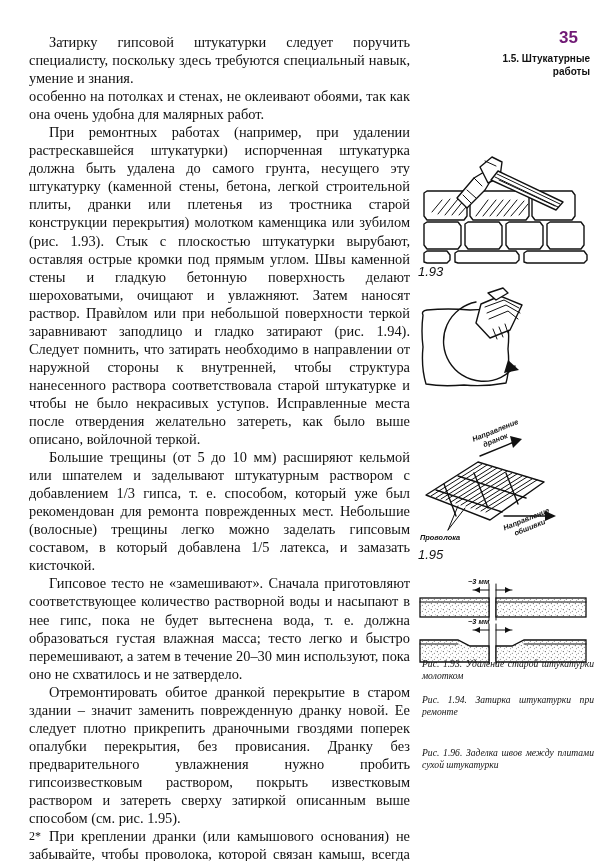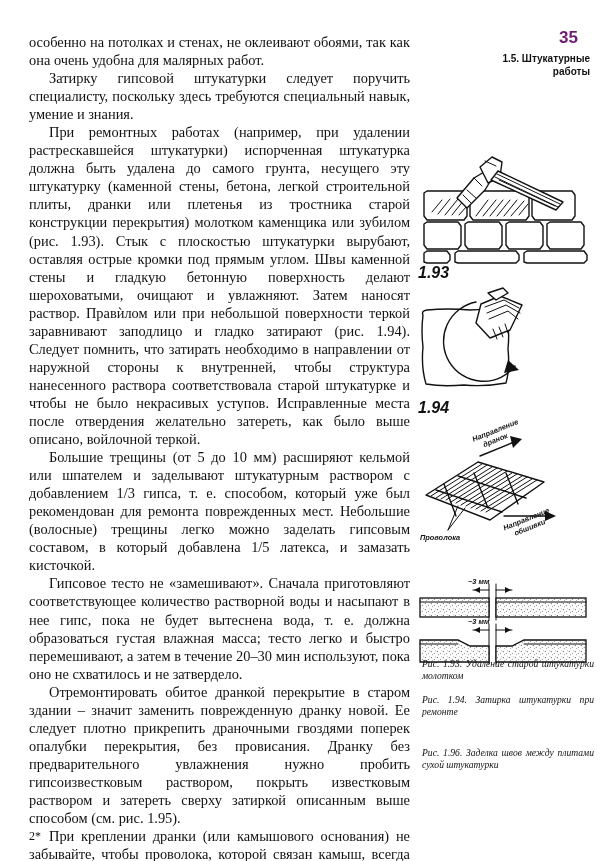--- a/index.html
+++ b/index.html
@@ -82,22 +82,22 @@
     width: 176px;
   }
   .figure {
     position: absolute;
     left: 0;
     width: 176px;
   }
   .fig-num {
     font-family: "Liberation Sans", "DejaVu Sans", sans-serif;
     font-style: italic;
-    font-weight: bold;
-    font-size: 16px;
+    font-weight: normal;
+    font-size: 13px;
     color: #111;
     margin-top: 1px;
   }
   .fig-art {
     display: block;
   }
 
   #figure-193 { top: 150px; }
   #figure-194 { top: 283px; }
   #figure-195 { top: 420px; }
@@ -139,22 +139,22 @@
 
 <div class="page">
 
   <div class="page-number">35</div>
   <div class="running-head">
     <div>1.5.  Штукатурные</div>
     <div>работы</div>
   </div>
 
   <div class="text-column">
+    <p class="para">Затирку гипсовой штукатурки следует поручить специалисту, поскольку здесь требуются специальный навык, умение и знания.</p>
     <p class="para first">особенно на потолках и стенах, не оклеивают обоями, так как она очень удобна для малярных работ.</p>
-    <p class="para">Затирку гипсовой штукатурки следует поручить специалисту, поскольку здесь требуются специальный навык, умение и знания.</p>
     <p class="para">При ремонтных работах (например, при удалении растрескавшейся штукатурки) испорченная штукатурка должна быть удалена до самого грунта, несущего эту штукатурку (каменной стены, бетона, легкой строительной плиты, дранки или плетенья из тростника старой конструкции перекрытия) молотком каменщика или зубилом (рис. 1.93). Стык с плоскостью штукатурки вырубают, оставляя острые кромки под прямым углом. Швы каменной стены и гладкую бетонную поверхность делают шероховатыми, очищают и увлажняют. Затем наносят раствор. Правѝлом или при небольшой поверхности теркой заравнивают заподлицо и гладко затирают (рис. 1.94). Следует помнить, что затирать необходимо в направлении от наружной стороны к внутренней, чтобы структура нанесенного раствора соответствовала старой штукатурке и чтобы не было некрасивых уступов. Исправленные места после отвердения желательно затереть, как было выше описано, войлочной теркой.</p>
     <p class="para">Большие трещины (от 5 до 10 мм) расширяют кельмой или шпателем и заделывают штукатурным раствором с добавлением 1/3 гипса, т. е. способом, который уже был рекомендован для ремонта поврежденных мест. Небольшие (волосные) трещины легко можно заделать гипсовым составом, в который добавлена 1/5 латекса, и замазать кисточкой.</p>
     <p class="para">Гипсовое тесто не «замешивают». Сначала приготовляют соответствующее количество растворной воды и насыпают в нее гипс, пока не будет вытеснена вода, т. е. должна образоваться густая влажная масса; тесто легко и быстро перемешивают, а затем в течение 20–30 мин используют, пока оно не схватилось и не затвердело.</p>
     <p class="para">Отремонтировать обитое дранкой перекрытие в старом здании – значит заменить поврежденную дранку новой. Ее следует плотно прикрепить драночными гвоздями поперек опалубки перекрытия, без провисания. Дранку без предварительного увлажнения нужно  пробить гипсоизвестковым раствором, покрыть известковым раствором и затереть сверху затиркой описанным выше способом (см. рис. 1.95).</p>
     <p class="para">При креплении дранки (или камышового основания) не забывайте, чтобы проволока, которой связан камыш, всегда была внизу. Она держит стебли и создает натяжение в процессе прибивания.</p>
 
   </div>
 
   <div class="folio">2*</div>
 
@@ -225,21 +225,20 @@
           <path class="fillwhite" d="M63 21 L82 13 L104 22 L92 47 L72 55 L58 40 Z"></path>
           <path class="stroke-thin" d="M67 24 L86 17 L101 25"></path>
           <path class="stroke-thin" d="M69 30 L88 22 L102 30"></path>
           <path class="stroke-thin" d="M71 36 L90 28 L100 36"></path>
           <path class="fillwhite" d="M70 10 L85 5 L90 10 L78 17 Z"></path>
           <path class="stroke-thin" d="M75 46 L79 56"></path>
           <path class="stroke-thin" d="M81 44 L85 54"></path>
           <path class="stroke-thin" d="M87 41 L90 50"></path>
         </g>
       </svg>
-      <div class="fig-num">1.94</div>
     </div>
 
     <div class="figure" id="figure-195">
       <svg class="fig-art" width="176" height="126" viewBox="0 0 176 126">
 
         <g>
           <path class="fillwhite" d="M8 75 L60 42 L126 62 L72 100 Z"></path>
 
           <g class="stroke-thin" stroke-width="0.8">
             <path d="M13 76 L64 44"></path>
@@ -282,20 +281,21 @@
 
         <g>
           <path class="stroke" d="M86 96 L130 96"></path>
           <path d="M127 91 L138 96 L127 101 Z" fill="#111"></path>
         </g>
         <g transform="translate(84,104) rotate(-22)">
           <text class="fig-label" x="0" y="7">Направление</text>
           <text class="fig-label" x="8" y="16">обшивки</text>
         </g>
       </svg>
+      <div class="fig-num">1.95</div>
     </div>
 
     <div class="figure" id="figure-196">
       <svg class="fig-art" width="176" height="100" viewBox="0 0 176 100">
         <defs>
           <pattern id="speckle" width="6" height="6" patternUnits="userSpaceOnUse">
             <rect width="6" height="6" fill="#fff"></rect>
             <circle cx="1.3" cy="1.6" r="0.55" fill="#444"></circle>
             <circle cx="4.3" cy="3.2" r="0.5" fill="#555"></circle>
             <circle cx="2.6" cy="4.8" r="0.45" fill="#4a4a4a"></circle>

